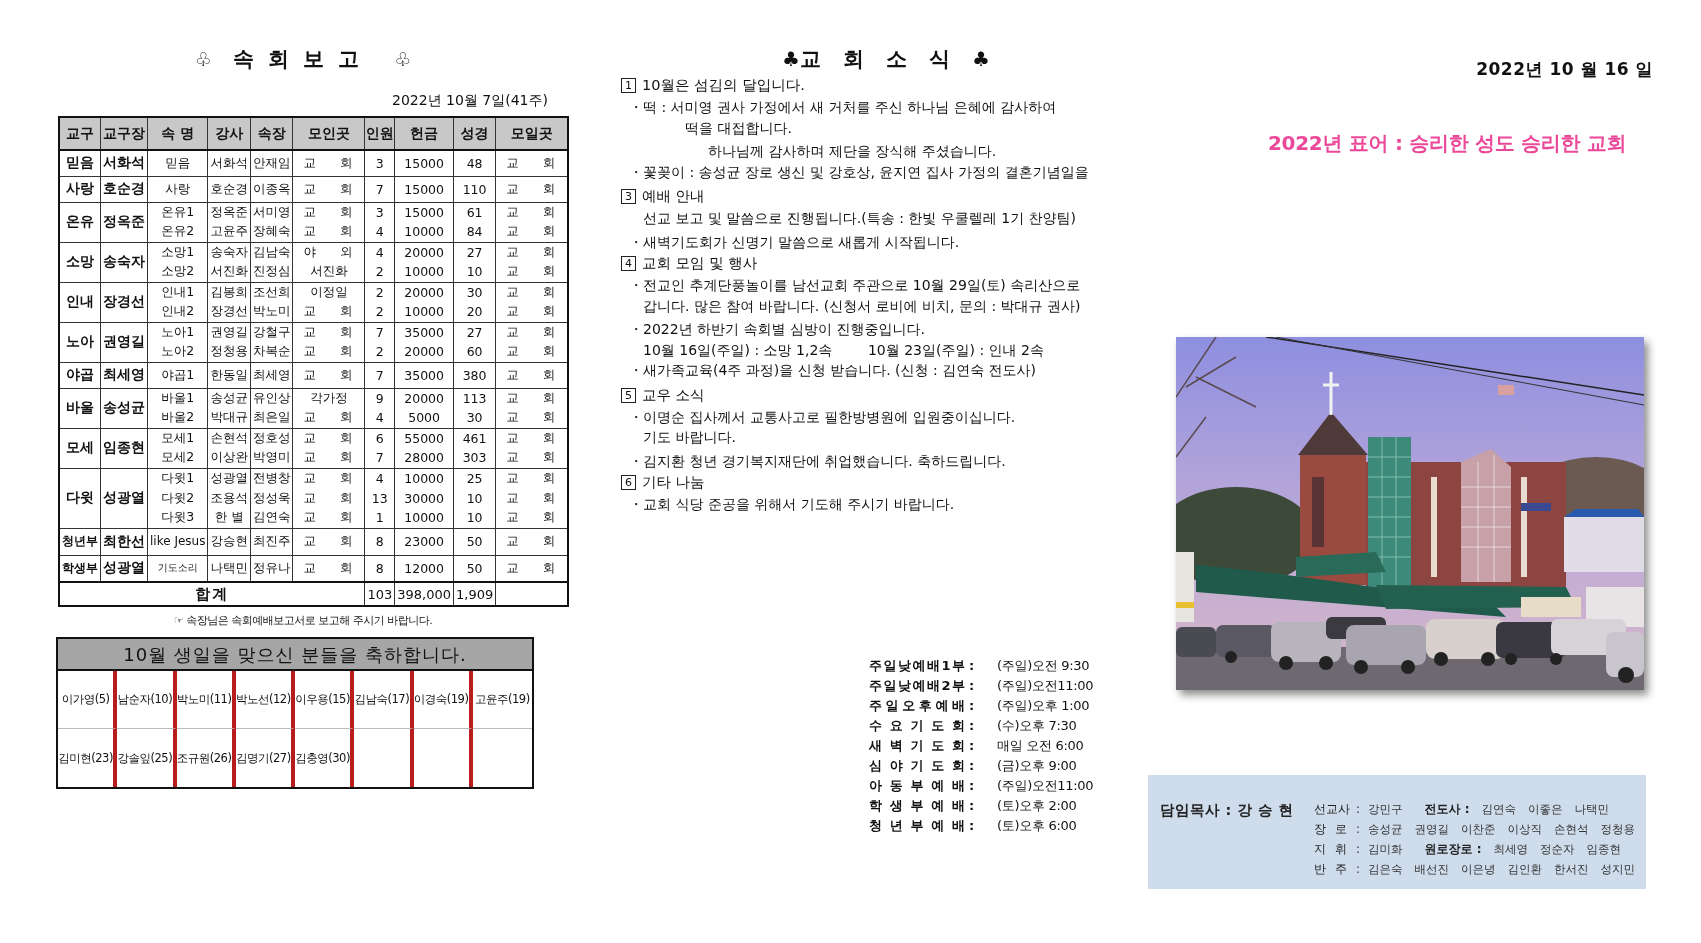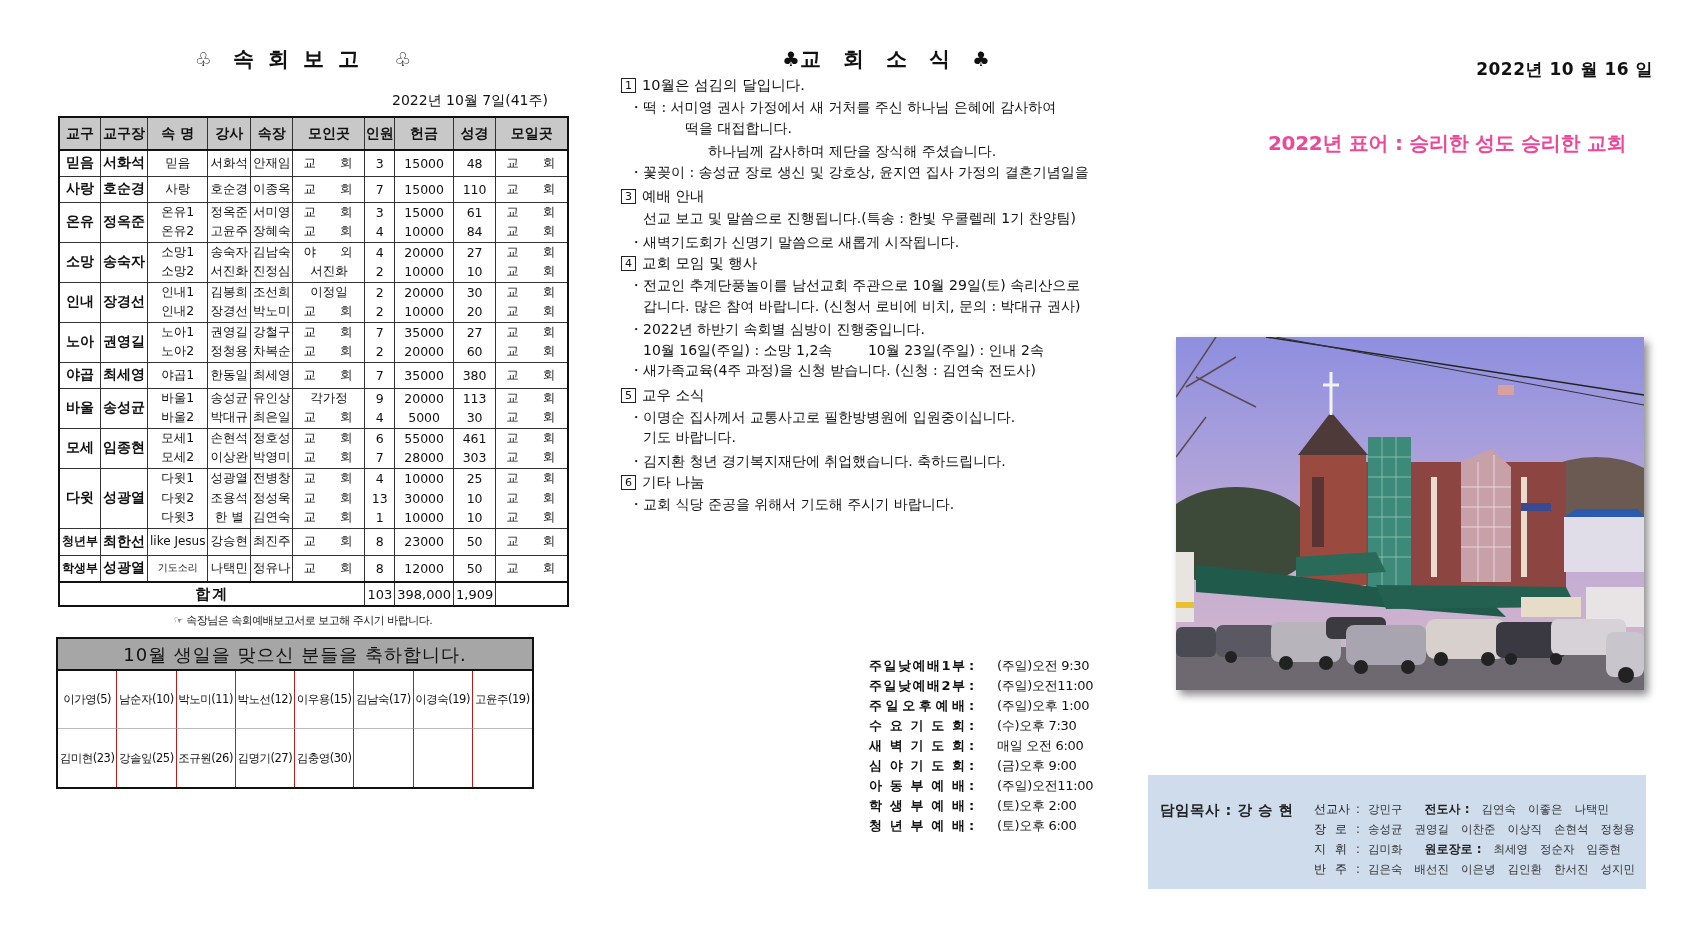--- a/index.html
+++ b/index.html
@@ -24,21 +24,21 @@
   table.report tr.single td { height: 26px; }
   table.report tr.single2 td { height: 27px; }
   table.report tr.total td { height: 24px; border-top: 2px solid #111; font-size: 13px; }
   table.report tr.total td.total-label { font-size: 15px; font-weight: bold; letter-spacing: 2px; }
 
   .note { text-align: center; font-size: 11px; margin-top: 6px; height: 16px; letter-spacing: -0.5px; }
 
   .bday { margin-top: 8px; width: 478px; margin-left: -2px; border: 2.5px solid #111; }
   .bday-title { background: #a6a6a6; text-align: center; font-size: 18px; height: 32px; line-height: 31px; border-bottom: 2px solid #111; letter-spacing: 1px; }
   .bday-grid { display: grid; grid-template-columns: repeat(8, 1fr); }
-  .bday-cell { height: 58px; border-right: 1px solid #b91c1c; border-bottom: 1px solid #bbb; font-size: 11.5px; display: flex; align-items: center; justify-content: center; letter-spacing: -0.5px; white-space: nowrap; }
+  .bday-cell { height: 58px; border-right: 4px solid #b91c1c; border-bottom: 1px solid #bbb; font-size: 11.5px; display: flex; align-items: center; justify-content: center; letter-spacing: -0.5px; white-space: nowrap; }
   .bday-cell:nth-child(8n) { border-right: none; }
   .bday-cell.row2 { border-bottom: none; }
 
   
   .middle { position: absolute; left: 621px; top: 44px; width: 500px; }
   .title-mid { text-align: center; font-size: 21px; font-weight: bold; letter-spacing: 22px; height: 30px; line-height: 30px; padding-left: 30px; }
   .title-mid .club { letter-spacing: 0; font-size: 20px; }
   .welcome { font-size: 15.5px; font-weight: bold; margin-top: 2px; height: 24px; line-height: 24px; white-space: nowrap; letter-spacing: -0.3px; }
   .sec { font-size: 14.5px; height: 23px; line-height: 23px; white-space: nowrap; }
   .sec .num { display: inline-block; width: 15px; height: 15px; border: 1px solid #222; font-size: 11px; line-height: 13px; text-align: center; margin-right: 6px; vertical-align: 1px; }

